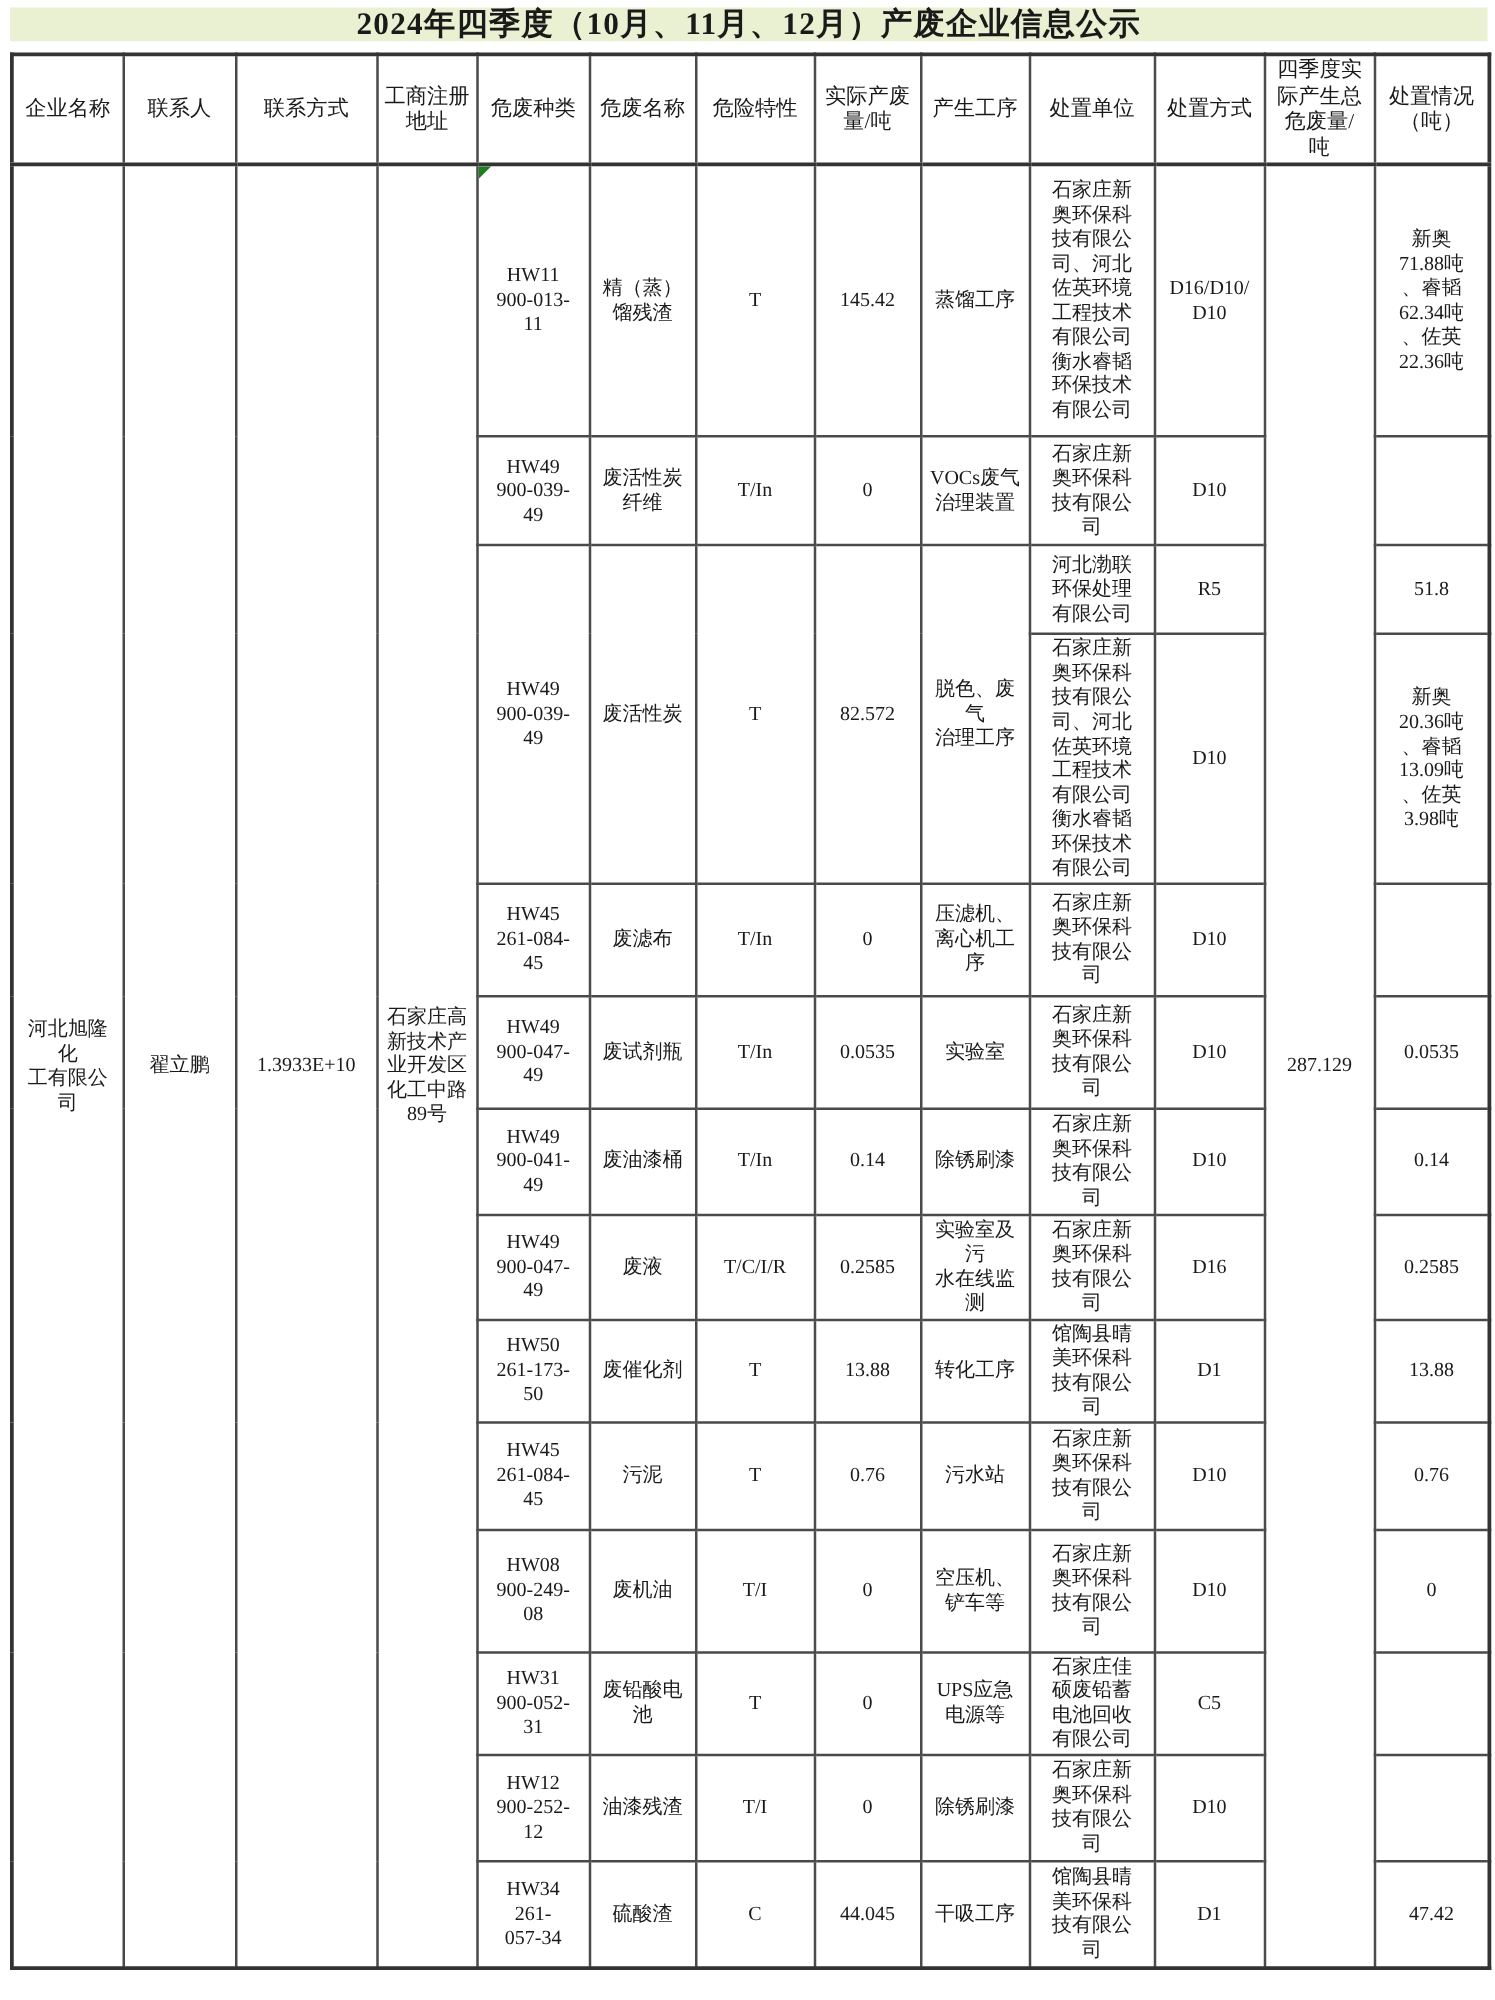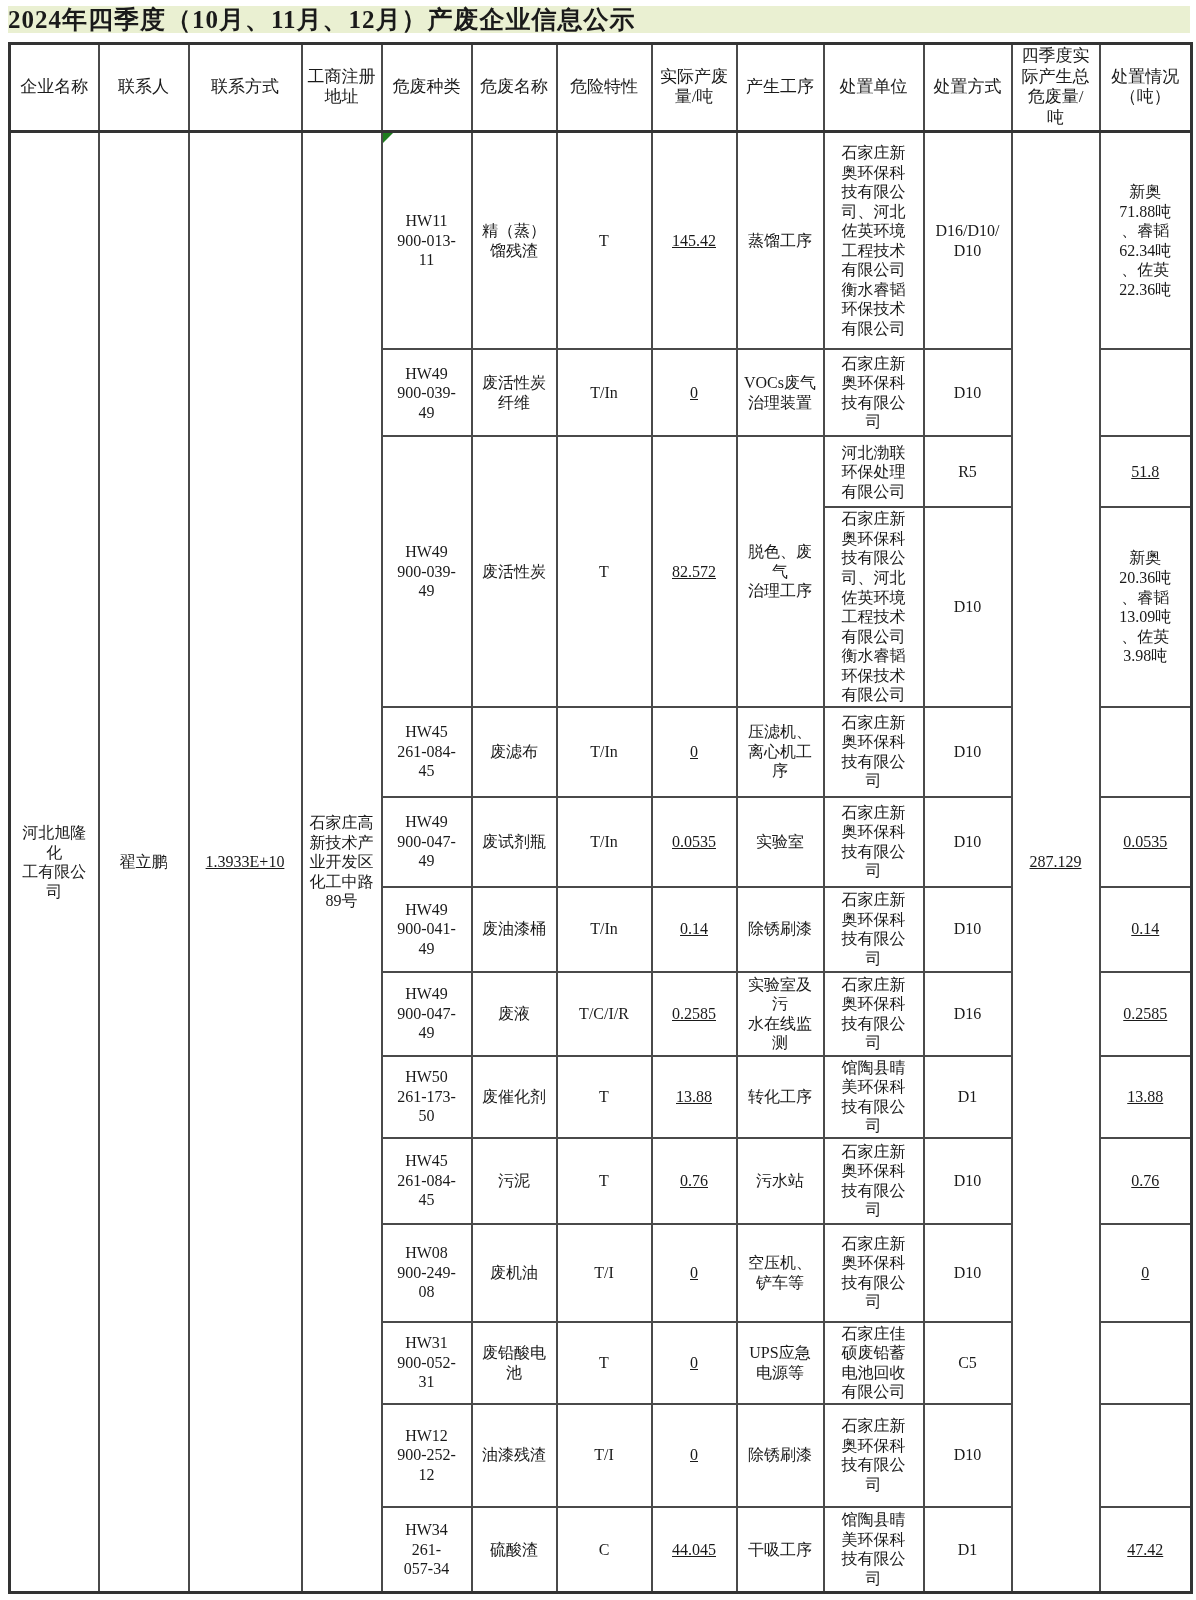--- a/index.html
+++ b/index.html
@@ -6,21 +6,21 @@
   body {
     width:1196px; height:1600px;
     font-family:"Liberation Serif","DejaVu Serif",serif;
     color:#1a1a1a;
     -webkit-font-smoothing:antialiased;
   }
   .page { padding:6px 0 0 8px; }
   .title-bar {
     width:1182px; height:27px; line-height:27px;
     background:#eaf0d2;
-    text-align:left;
+    text-align:center;
     font-size:25px; font-weight:bold;
     letter-spacing:1px;
     margin-bottom:9px;
   }
   table.notice {
     border-collapse:collapse;
     table-layout:fixed;
     width:1182px;
     border:3px solid #333333;
   }
@@ -31,21 +31,21 @@
     vertical-align:middle;
     white-space:pre-line;
     font-size:16px;
     line-height:1.22;
     font-weight:normal;
     overflow:hidden;
     word-break:break-word;
   }
   .notice thead tr { height:85px; }
   .notice thead th { border-bottom:3px solid #333333; font-size:17px;margin-top:15px; }
-  .amt { font-size:17px;text-decoration:underline; }
+  .amt { font-size:17px; }
   .code-cell { position:relative; }
   .err-tri {
     position:absolute; top:0; left:0;
     width:0; height:0;
     border-top:10px solid #1e7d1e;
     border-right:10px solid transparent;
   }
 </style>
 </head>
 <body>
@@ -321,21 +321,21 @@
         <td>UPS应急
 电源等</td>
         <td>石家庄佳
 硕废铅蓄
 电池回收
 有限公司</td>
         <td>C5</td>
         <td></td>
       </tr>
 
-      <tr style="height:103px">
+      <tr style="height:85px">
         <td>HW12
 900-252-
 12</td>
         <td>油漆残渣</td>
         <td>T/I</td>
         <td class="amt">0</td>
         <td>除锈刷漆</td>
         <td>石家庄新
 奥环保科
 技有限公

